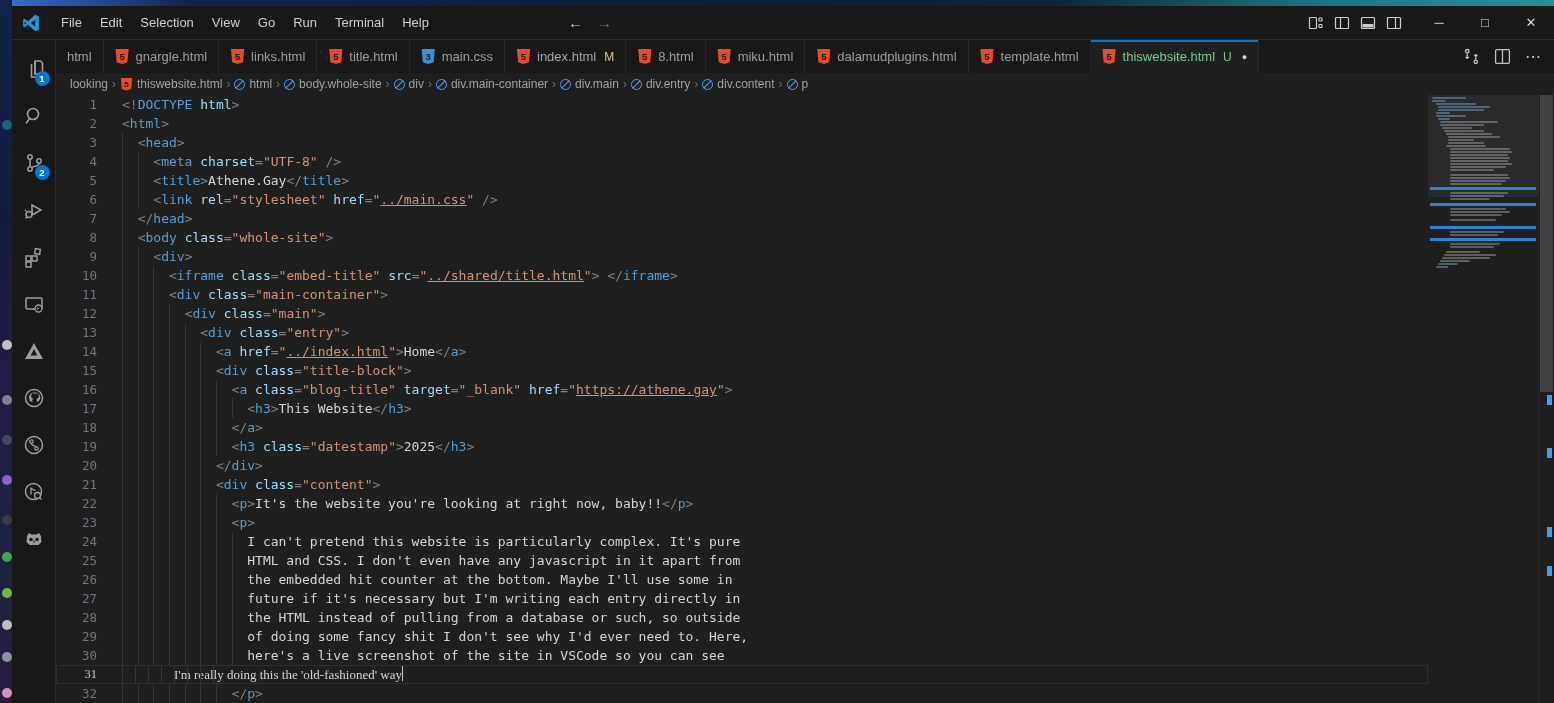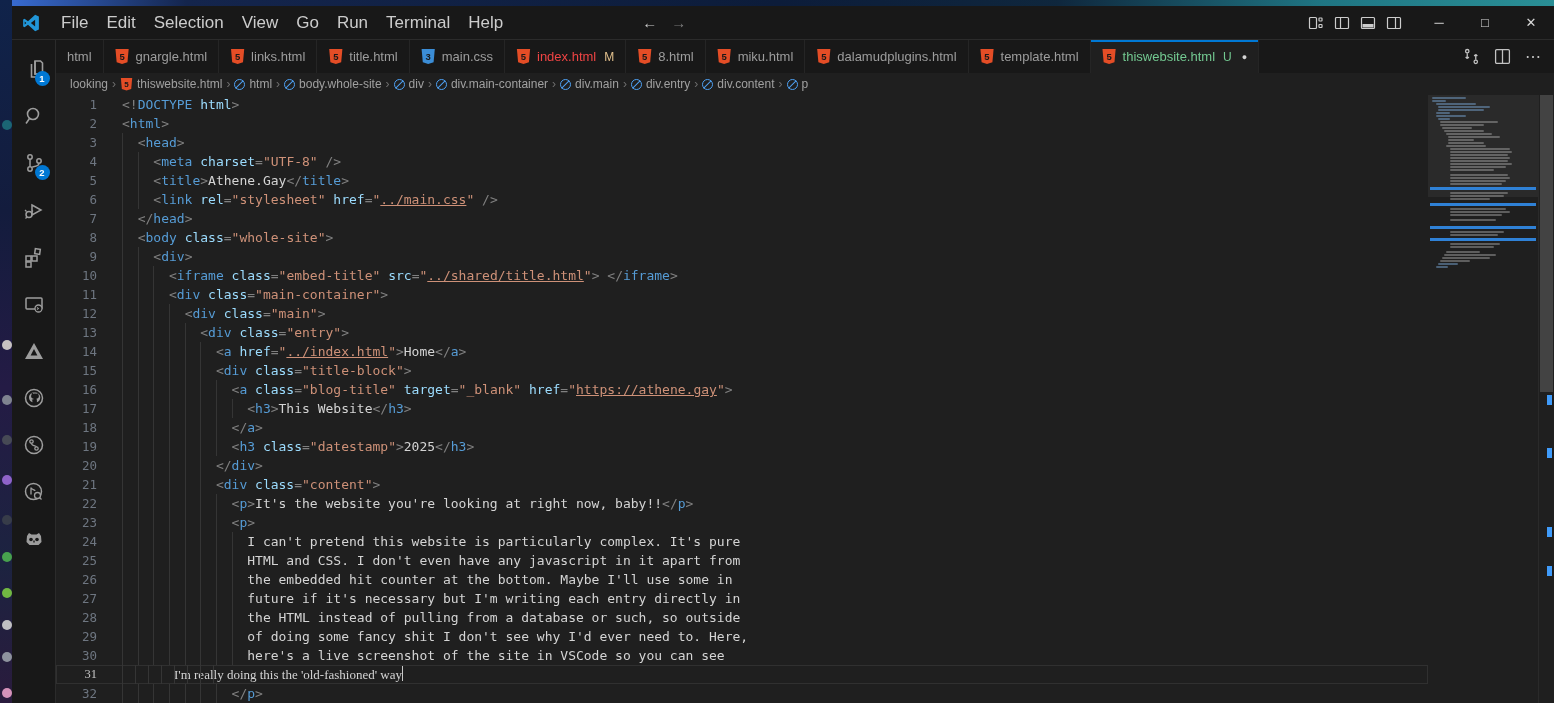--- a/index.html
+++ b/index.html
@@ -11,21 +11,21 @@
   }
   .desktop-strip { position:absolute; left:0; top:0; width:12px; height:703px;
     background:linear-gradient(180deg,#10234a 0%,#131c3d 30%,#241b45 55%,#1c2340 80%,#2a1b3d 100%); overflow:hidden; }
   .dock-dot { position:absolute; left:2px; width:10px; height:10px; border-radius:50%; opacity:.9; }
 
   .window { position:absolute; left:12px; top:6px; right:0; bottom:0; background:#1f1f1f; display:flex; flex-direction:column; }
 
   
   .titlebar { height:34px; background:#181818; display:flex; align-items:center; flex:none; position:relative; border-bottom:1px solid #2b2b2b; }
   .vscode-logo { width:18px; height:18px; margin:0 12px 0 10px; flex:none; }
-  .menu-item { padding:0 9px; height:24px; line-height:24px; color:#cccccc; font-size:17px; border-radius:5px; cursor:default; }
+  .menu-item { padding:0 9px; height:24px; line-height:24px; color:#cccccc; font-size:13px; border-radius:5px; cursor:default; }
   .nav-arrows { display:flex; gap:14px; margin-left:130px; font-size:15px; }
   .nav-arrows .fwd { color:#7a7a7a; }
   .command-center { position:absolute; left:50%; top:4px; transform:translateX(-50%); width:590px; height:24px;
     background:#2b2b2b; border:1px solid #454545; border-radius:6px; display:flex; align-items:center; justify-content:center; gap:6px;
     color:#c4c4c4; font-size:12.5px; }
   .layout-icons { margin-left:auto; display:flex; gap:10px; align-items:center; margin-right:14px; }
   .layout-icons svg { display:block; }
   .win-controls { display:flex; flex:none; }
   .win-btn { width:46px; height:33px; display:flex; align-items:center; justify-content:center; font-size:13px; color:#d8d8d8; }
 
@@ -277,21 +277,21 @@
               <div class="tab">
                 <span class="fico html">5</span>
                 <span>title.html</span>
               </div>
               <div class="tab">
                 <span class="fico css">3</span>
                 <span>main.css</span>
               </div>
               <div class="tab">
                 <span class="fico html">5</span>
-                <span style="color: #ef4444;">index.html</span>
+                <span style="color: #a3a3a3;">index.html</span>
                 <span class="git-letter" style="color: rgb(226, 192, 141);">M</span>
               </div>
               <div class="tab">
                 <span class="fico html">5</span>
                 <span>8.html</span>
               </div>
               <div class="tab">
                 <span class="fico html">5</span>
                 <span>miku.html</span>
               </div>

